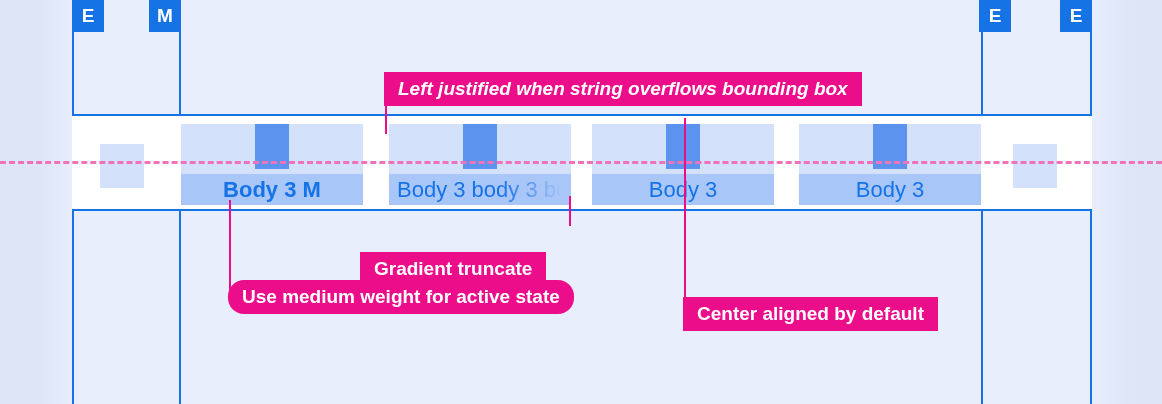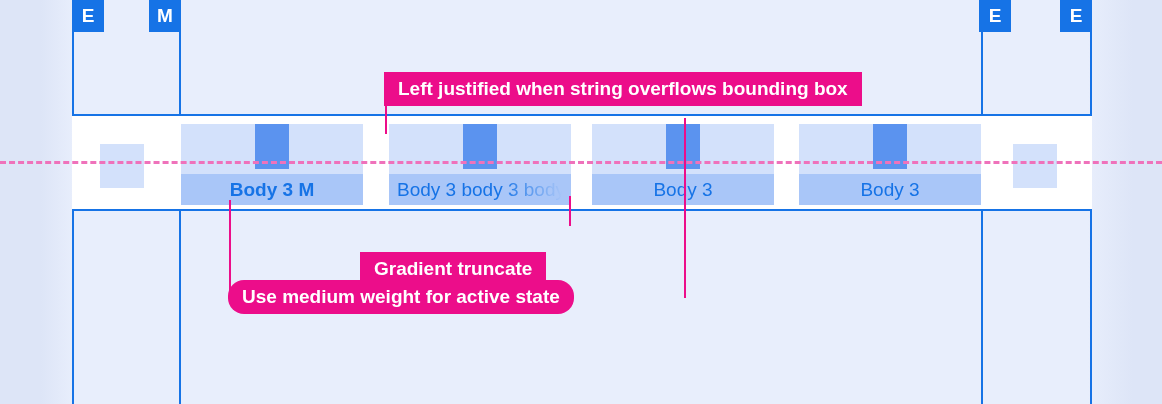--- a/index.html
+++ b/index.html
@@ -99,21 +99,21 @@
     height: 31px;
     background: #a9c6f8;
     overflow: hidden;
   }
   .cell-label {
     position: absolute;
     top: 0;
     left: 0;
     right: 0;
     line-height: 31px;
-    font-size: 19px;
+    font-size: 22px;
     color: #1673e6;
     text-align: center;
     white-space: nowrap;
   }
   .cell-label.active { font-weight: bold; }
   .cell-label.overflow {
     text-align: left;
     left: 8px;
     right: auto;
     width: 250px;
@@ -219,17 +219,18 @@
 
   </div>
 
   <div id="baseline"></div>
 
   <div class="leader" style="left:385px;top:106px;height:28px;"></div>
   <div class="leader" style="left:569px;top:196px;height:30px;"></div>
   <div class="leader" style="left:229px;top:200px;height:98px;"></div>
   <div class="leader" style="left:684px;top:118px;height:180px;"></div>
 
-  <div class="callout" style="left:384px;top:72px;">Left justified when string overflows bounding box</div>
+  <div class="callout" style="left:384px;top:72px;font-style:italic;">Left justified when string overflows bounding box</div>
   <div class="callout" style="left:360px;top:224px;margin-top:28px;">Gradient truncate</div>
   <div class="callout" style="left:228px;top:280px;border-radius:16px;">Use medium weight for active state</div>
+  <div class="callout" style="left:683px;top:297px;">Center aligned by default</div>
 
 </div>
 
 </body></html>

